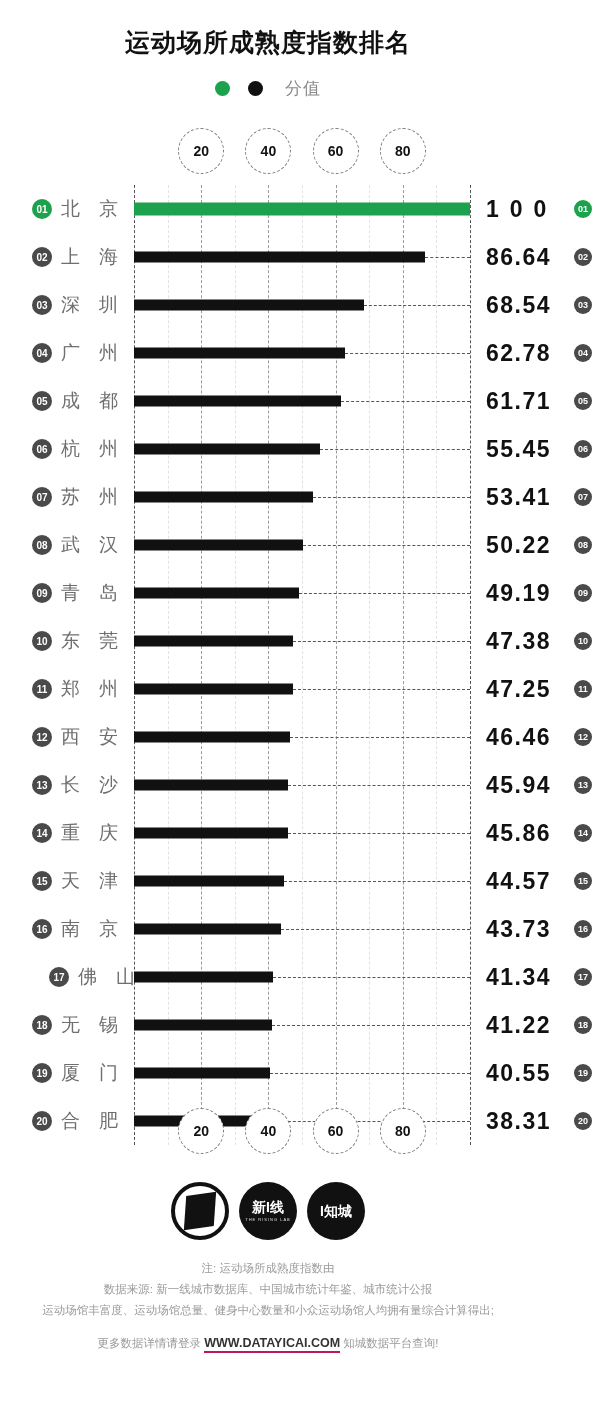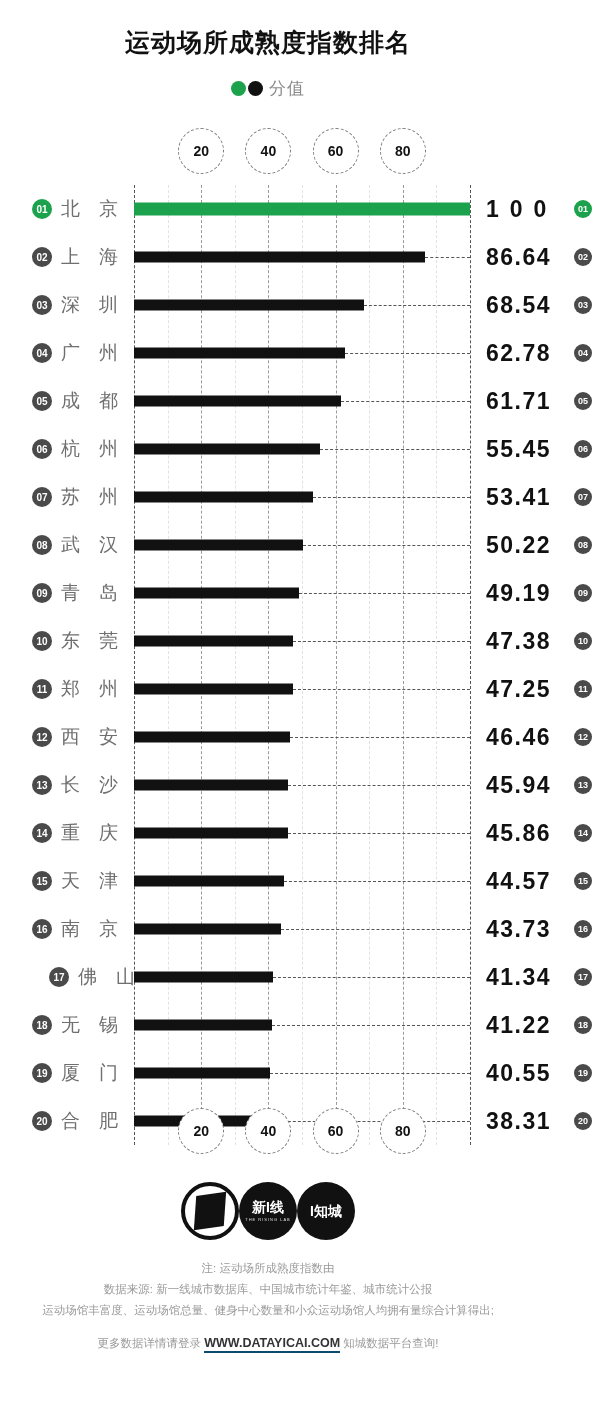--- a/index.html
+++ b/index.html
@@ -15,21 +15,21 @@
   .title {
     text-align: center;
     font-size: 25px;
     font-weight: bold;
     color: #111;
     letter-spacing: 1px;
     padding-top: 26px;
   }
   .legend {
     display: flex; justify-content: center; align-items: center;
-    gap: 0px; margin-top: 18px;
+    gap: 16px; margin-top: 18px;
   }
   .legend .dot { width: 15px; height: 15px; border-radius: 50%; display:inline-block; }
   .legend .dot-green { background: #1CA14C; }
   .legend .dot-black { background: #111; margin-left: 2px; }
   .legend .legend-label {
     font-size: 17px; color: #8a8a8a; margin-left: 6px; letter-spacing: 1px;
   }
 
   
   .chart {
@@ -109,21 +109,21 @@
     width: 18px; height: 18px; border-radius: 50%;
     background: #4a4a4a; color: #fff; font-size: 9px; font-weight: bold;
     display: flex; align-items: center; justify-content: center;
     margin-left: 4px; flex: 0 0 auto;
   }
   .value-badge.first { background: #1CA14C; }
 
   
   .logos {
     position: absolute; left: 0; right: 0; top: 1182px;
-    display: flex; justify-content: center; align-items: center; gap: 0;
+    display: flex; justify-content: center; align-items: center; gap: 10px;
   }
   .logo {
     width: 58px; height: 58px; border-radius: 50%;
     display: flex; align-items: center; justify-content: center;
     position: relative;
   }
   .logo-ring { border: 4px solid #111; }
   .logo-ring .sq {
     width: 30px; height: 34px; background: #111;
     transform: skewY(-12deg) rotate(4deg);
@@ -136,21 +136,21 @@
 
   
   .footer {
     position: absolute; left: 0; right: 0; top: 1258px;
     text-align: center; color: #9a9a9a; font-size: 11.5px; line-height: 21px;
   }
   .footer .fline { display: block; }
   .footer .gap { height: 12px; }
   .footer .url {
     color: #333; font-weight: bold; font-size: 12.5px;
-    border-bottom: 2px solid #0c4a6e; padding-bottom: 1px;
+    border-bottom: 2px solid #be185d; padding-bottom: 1px;
   }
 </style>
 </head>
 <body>
 
 <div class="page">
 
   <div class="title">运动场所成熟度指数排名</div>
 
   <div class="legend">

